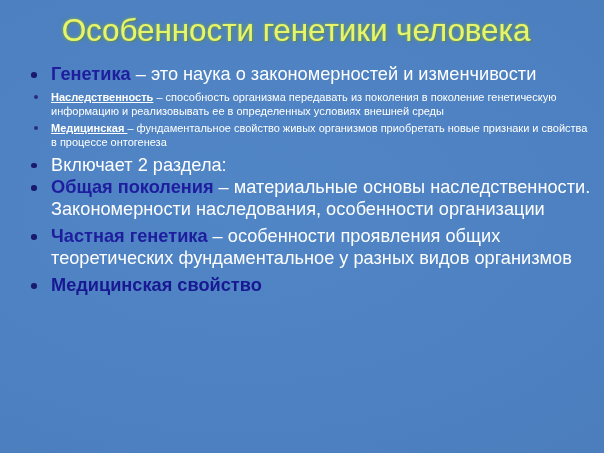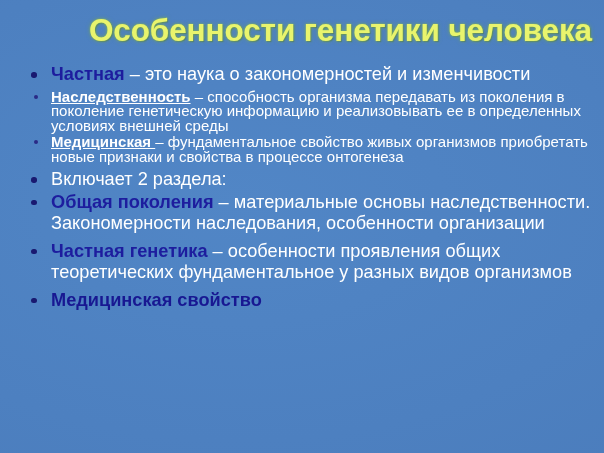--- a/index.html
+++ b/index.html
@@ -23,24 +23,24 @@
       radial-gradient(ellipse 120% 95% at 40% 45%, #5186c6 0%, #4d80c0 55%, #4a7bba 100%);
     overflow: hidden;
   }
 
   
   #title {
     position: absolute;
     left: 0;
     top: 12px;
     width: 592px;
-    text-align: right;
+    text-align: center;
     font-size: 31.5px;
     line-height: 36px;
-    font-weight: 700;
+    font-weight: 400;
     color: #e9f46d;
     letter-spacing: -0.1px;
     text-shadow:
        0 0 2px rgba(140,190,90,0.95),
        0 0 4px rgba(120,170,70,0.65),
        1px 1px 1px rgba(60,90,40,0.45);
     white-space: nowrap;
   }
 
   
@@ -70,21 +70,21 @@
     top: 8px;
     width: 5.5px;
     height: 5.5px;
     border-radius: 50%;
     background: #191970;
   }
 
   
   .lvl2 {
     padding-left: 33px;
-    font-size: 15px;
+    font-size: 11px;
     line-height: 14.6px;
   }
   .lvl2 > .dot {
     position: absolute;
     left: 16px;
     top: 5px;
     width: 4px;
     height: 4px;
     border-radius: 50%;
     background: #2a2a86;
@@ -118,21 +118,21 @@
 <body>
 
 <div id="slide">
 
   <div id="title">Особенности генетики человека</div>
 
   <div id="body">
 
     <div class="lvl1">
       <span class="dot"></span>
-      <span class="txt navy">Частная</span><span class="txt dash"> – </span><span class="txt">это наука о закономерностей и изменчивости</span>
+      <span class="txt navy">Генетика</span><span class="txt dash"> – </span><span class="txt">это наука о закономерностей и изменчивости</span>
     </div>
 
     <div class="grp-sub">
 
       <div class="lvl2">
         <span class="dot"></span>
         <span class="txt white-u">Наследственность</span><span class="txt dash"> – </span><span class="txt">способность организма передавать из поколения в поколение генетическую информацию и реализовывать ее в определенных условиях внешней среды</span>
       </div>
 
       <div class="lvl2">

